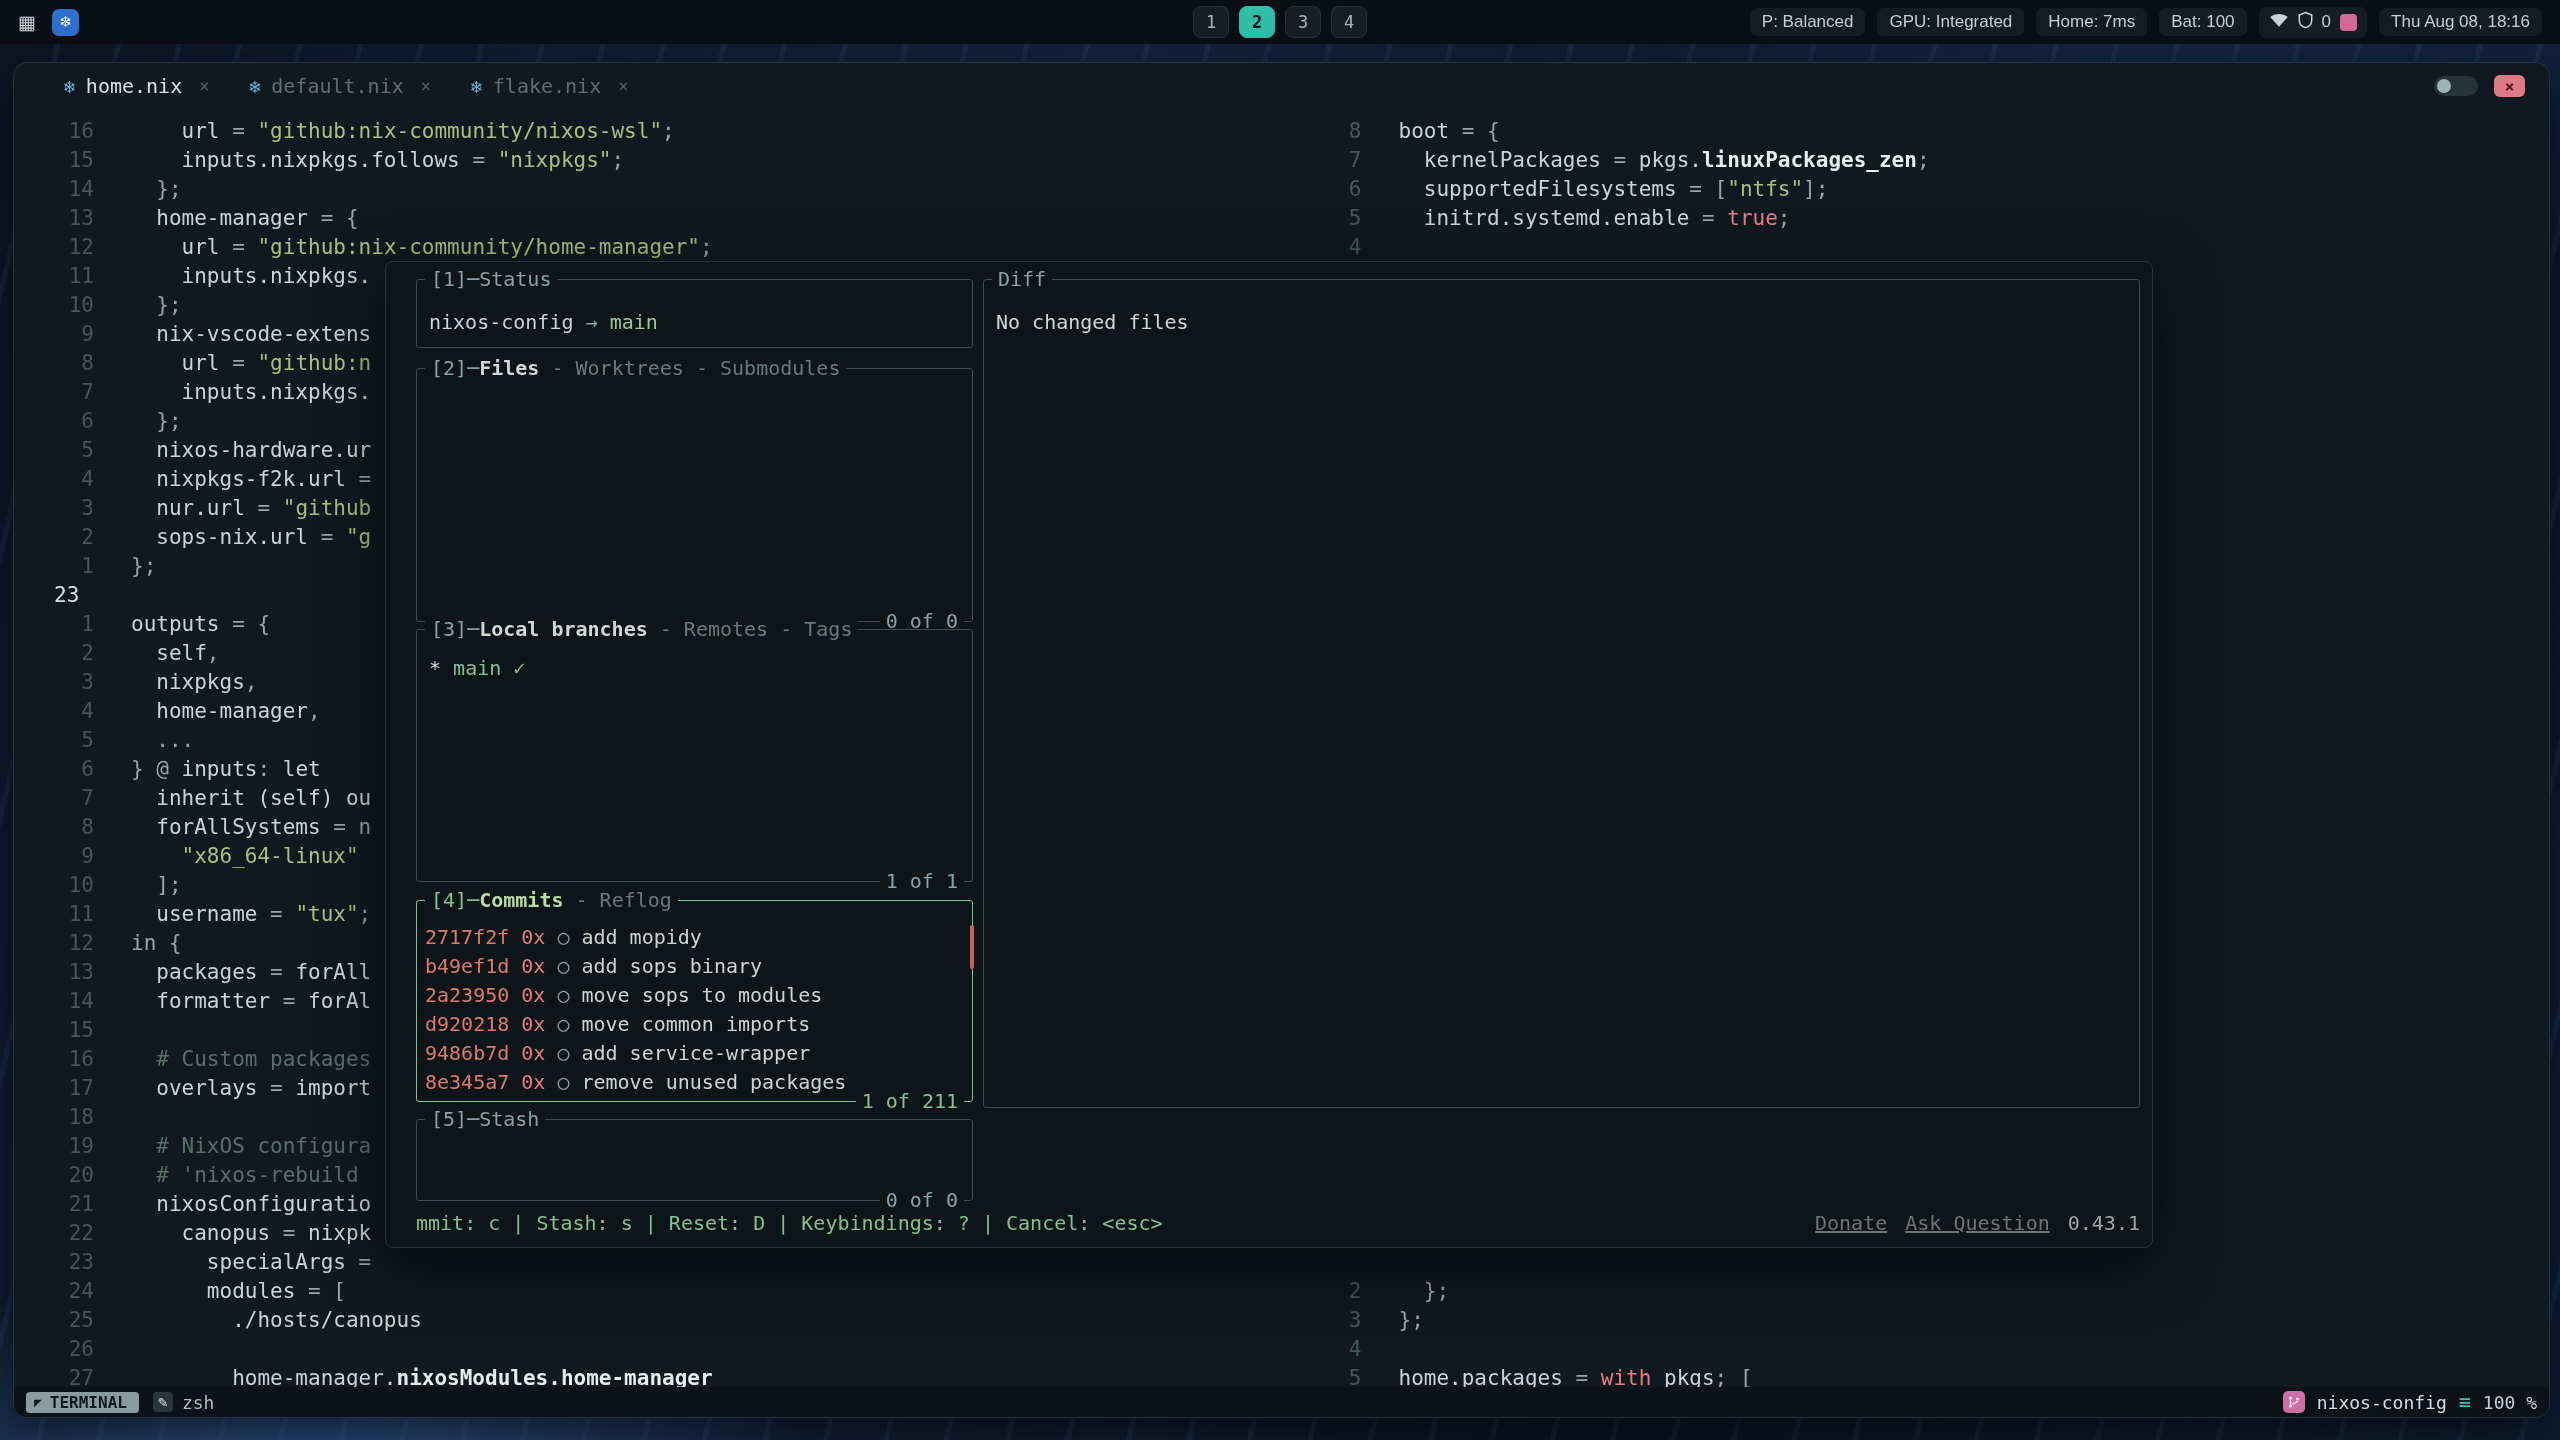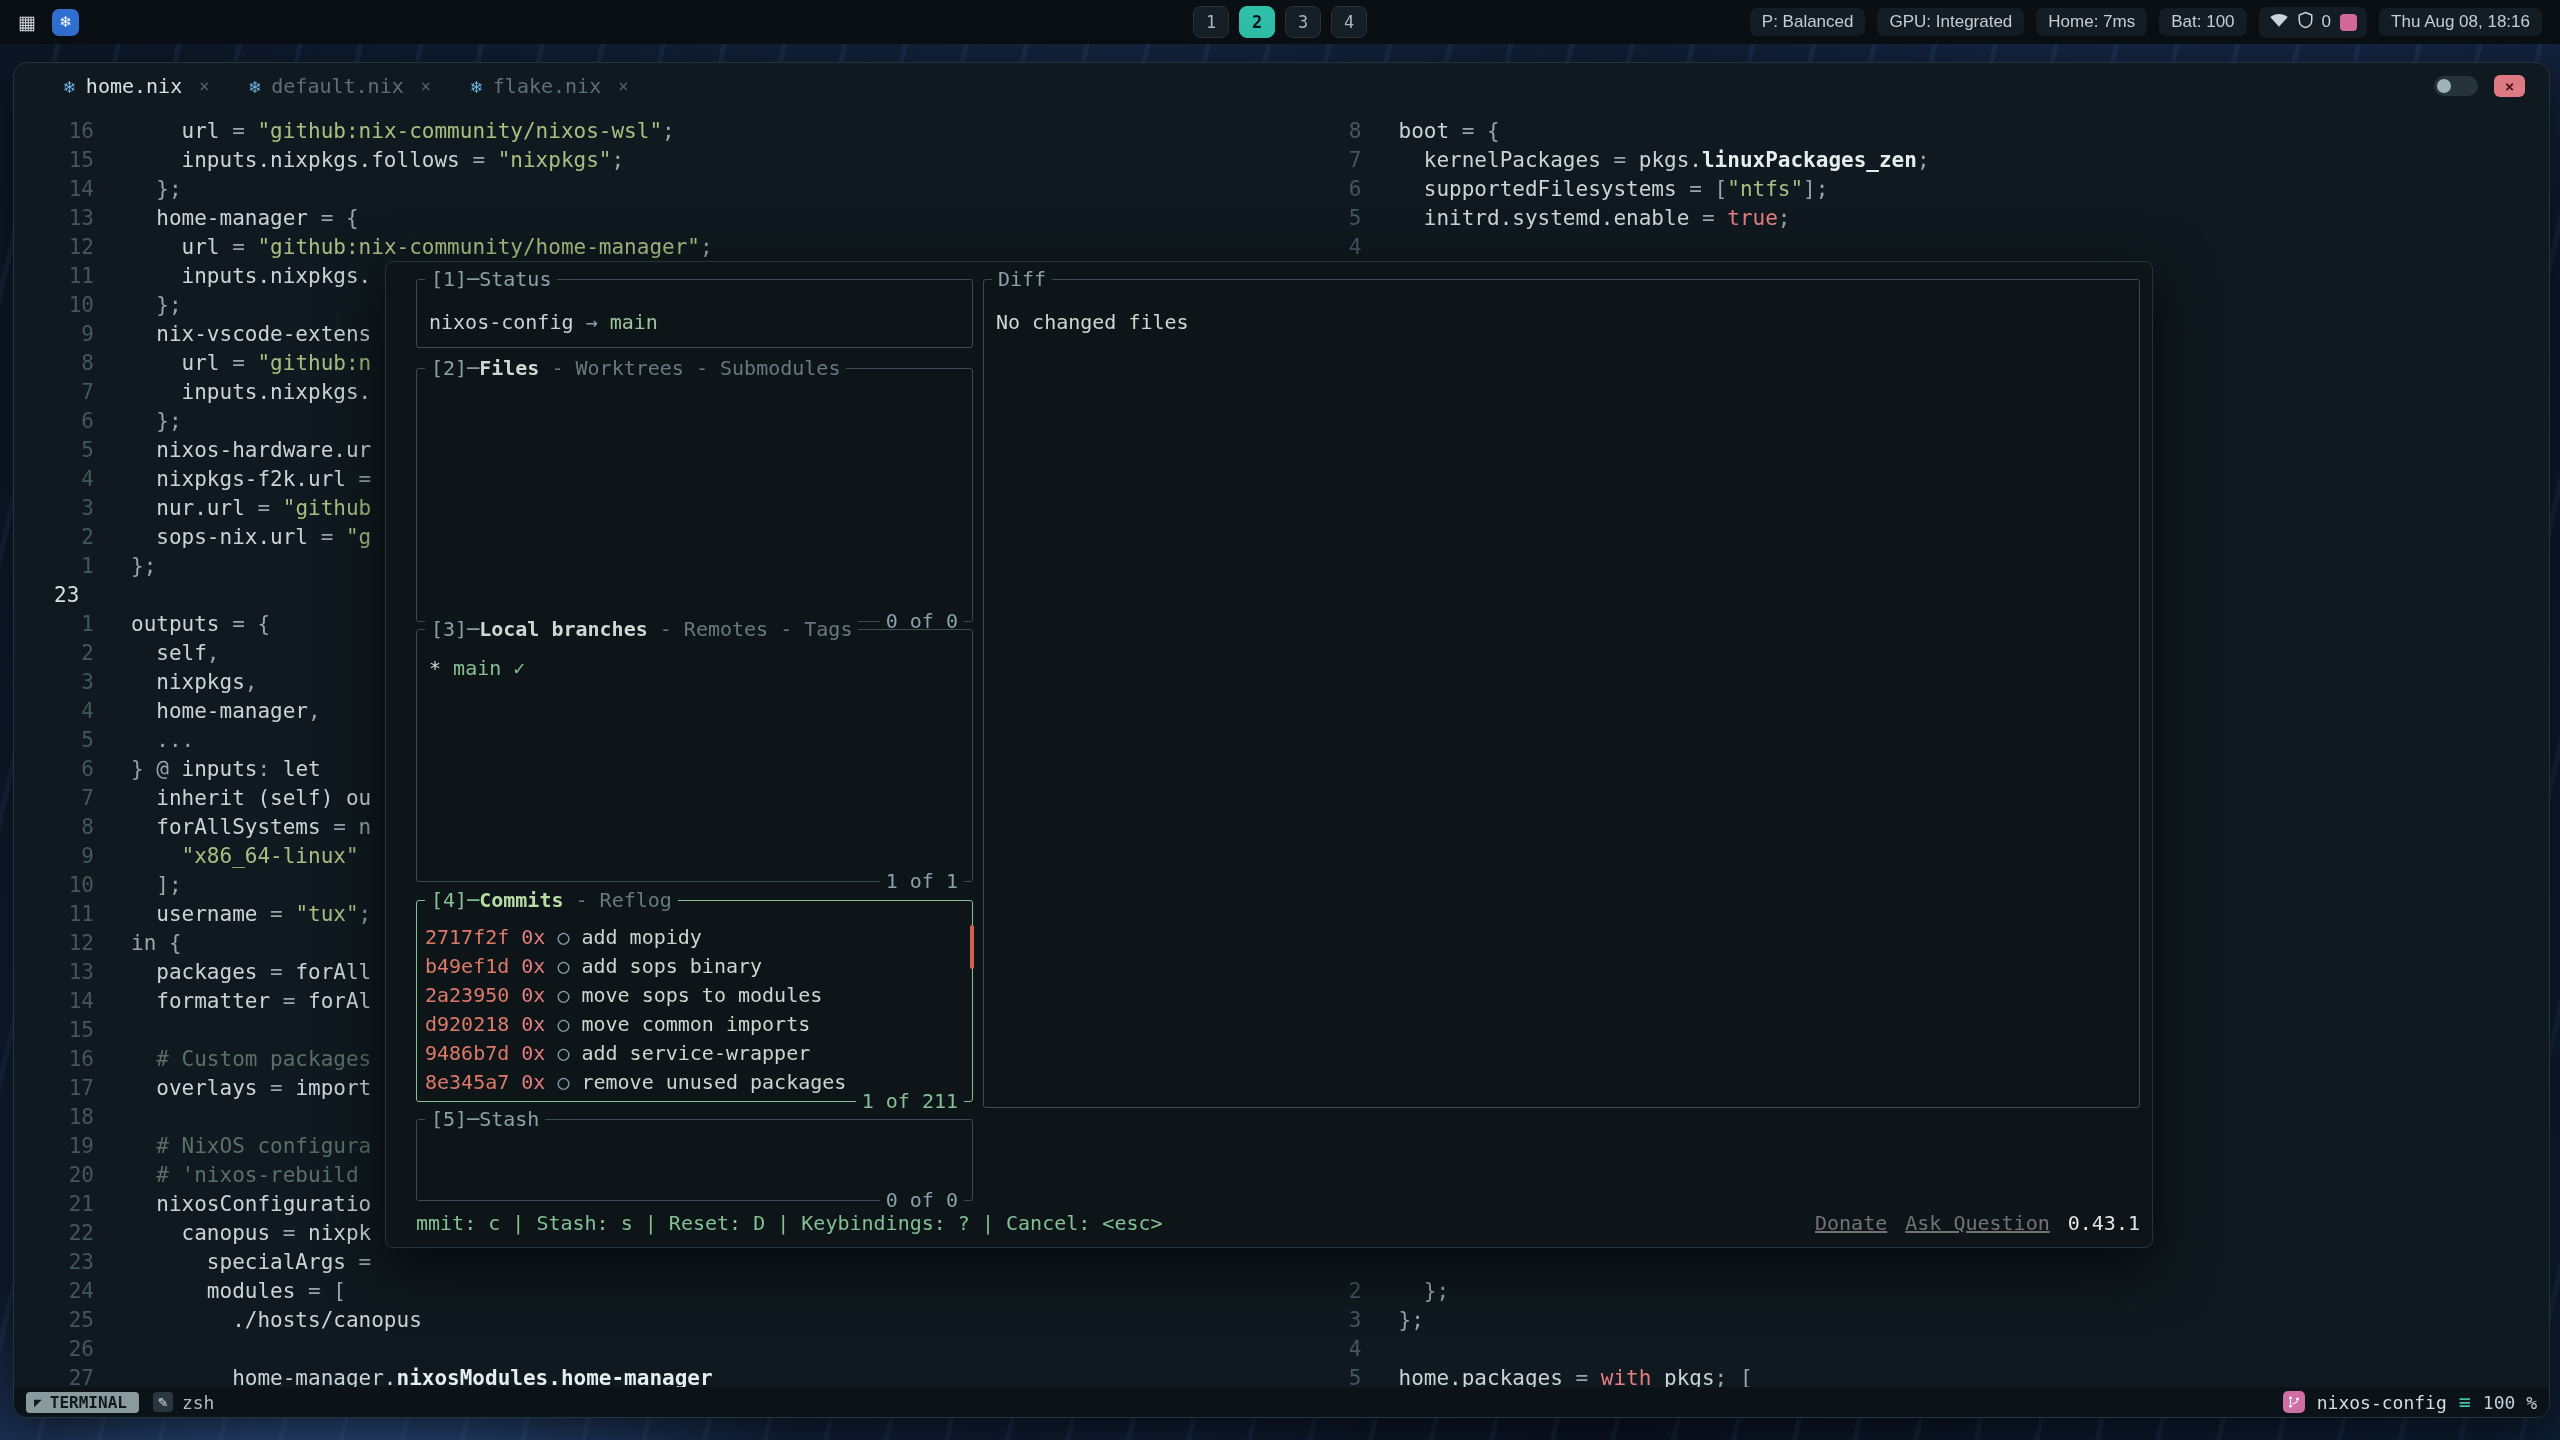--- a/index.html
+++ b/index.html
@@ -116,21 +116,21 @@
   .crow{height:29px;display:flex;white-space:pre;}
   .chash{color:#e07a68;}
   .cmark{color:#e67e80;padding-left:12px;}
   .cnode{color:#8ba1a9;padding-left:12px;}
   .cmsg{color:#ccd6cf;padding-left:12px;text-align:right;}
   .lg-scroll{position:absolute;right:-2px;top:24px;width:4px;height:44px;background:#d05f52;border-radius:2px;}
   .lg-help{position:absolute;left:30px;right:12px;bottom:8px;height:32px;display:flex;align-items:center;white-space:pre;}
   .help-left{color:#83c092;}
   .help-right{margin-left:auto;display:flex;gap:18px;align-items:center;}
   .lg-link{color:#737373;text-decoration:underline;}
-  .lg-ver{color:#e5e5e5;}
+  .lg-ver{color:#a3a3a3;}
 </style>
 </head>
 <body>
 
 <div class="topbar">
   <div class="tb-left">
     <span class="apps-icon">▦</span>
     <span class="nix-badge">❄</span>
   </div>
   <div class="tb-center" id="workspaces">

